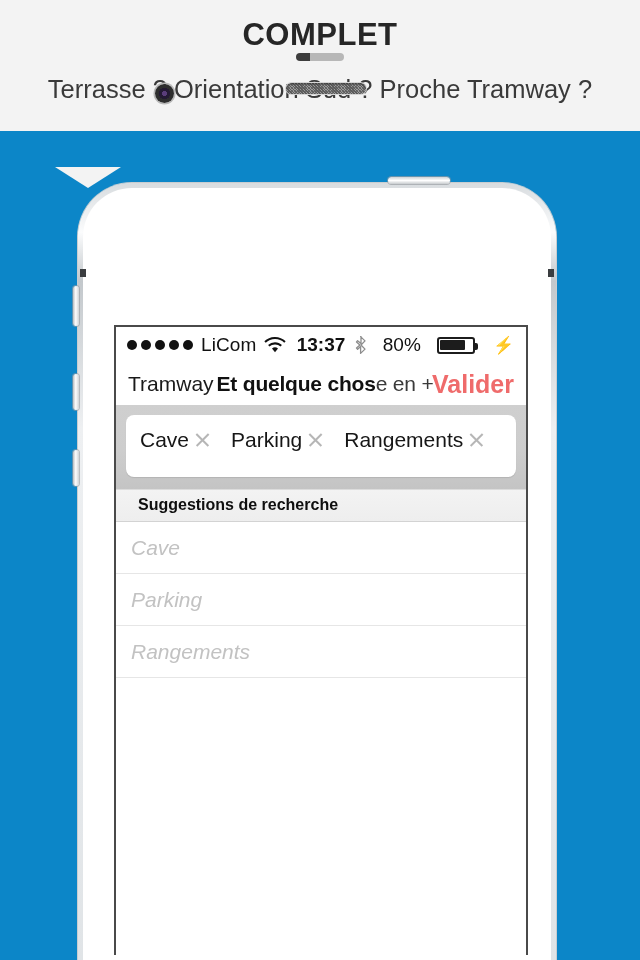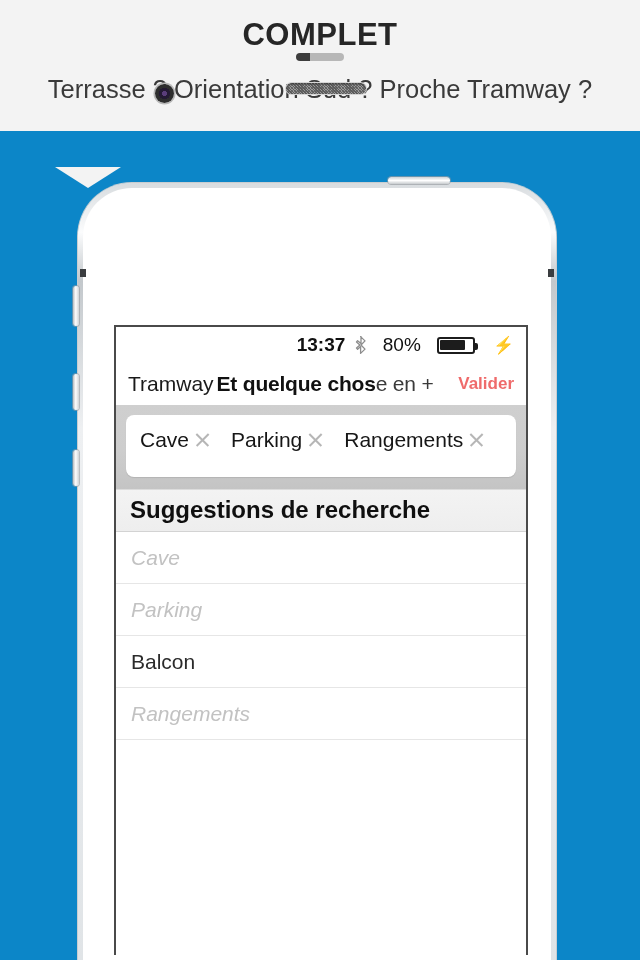--- a/index.html
+++ b/index.html
@@ -250,21 +250,21 @@
     text-align: center;
     font-size: 21px;
     font-weight: bold;
     color: #111;
     pointer-events: none;
     letter-spacing: -0.2px;
   }
   #nav-title .light { font-weight: normal; color: #3a3a3a; }
   #nav-validate {
     margin-left: auto;
-    font-size: 17px;
+    font-size: 25px;
     font-weight: bold;
     color: #ef6b6b;
     z-index: 2;
   }
 
   
   #tokenfield-wrap {
     background: linear-gradient(180deg,#cfcfcf 0%, #cdcdcd 55%, #c4c4c4 100%);
     padding: 10px 10px 12px 10px;
   }
@@ -301,22 +301,22 @@
     background: #b6b6b6;
   }
   .token-x::before { transform: rotate(45deg); }
   .token-x::after  { transform: rotate(-45deg); }
 
   
   #section-header {
     background: linear-gradient(180deg,#f3f3f3 0%, #eeeeee 100%);
     border-top: 1px solid #dcdcdc;
     border-bottom: 1px solid #d3d3d3;
-    padding: 6px 14px 7px 14px;
-    font-size: 24px;
+    padding: 6px 14px 7px 22px;
+    font-size: 16px;
     font-weight: bold;
     color: #0f0f0f;
   }
 
   
   #suggestions { background:#fff; }
   .sugg-row {
     height: 52px;
     display: flex;
     align-items: center;
@@ -368,20 +368,35 @@
   <div id="camera"></div>
 
   <div class="side-btn" id="btn-mute"></div>
   <div class="side-btn" id="btn-volup"></div>
   <div class="side-btn" id="btn-voldn"></div>
   <div id="btn-power"></div>
 
   <div id="screen">
 
     <div id="statusbar">
+      <div id="sb-left">
+        <div id="sig-dots">
+            <span class="sig-dot"></span>
+            <span class="sig-dot"></span>
+            <span class="sig-dot"></span>
+            <span class="sig-dot"></span>
+            <span class="sig-dot"></span>
+          </div>
+        <span id="carrier">LiCom</span>
+        <svg id="wifi" viewBox="0 0 24 18">
+          <path d="M12 17.2 8.6 12.9a5.6 5.6 0 0 1 6.8 0Z" fill="#111"></path>
+          <path d="M12 8.4c-2.4 0-4.6.9-6.2 2.4L4.2 9.1A11.2 11.2 0 0 1 12 5.9c3 0 5.8 1.2 7.8 3.2l-1.6 1.7A8.8 8.8 0 0 0 12 8.4Z" fill="#111"></path>
+          <path d="M12 2.3c-4 0-7.7 1.6-10.4 4.2L0 4.9A16.6 16.6 0 0 1 12 0c4.6 0 8.9 1.9 12 4.9l-1.6 1.6A14.6 14.6 0 0 0 12 2.3Z" fill="#111"></path>
+        </svg>
+      </div>
 
       <div id="sb-time">13:37</div>
 
       <div id="sb-right">
         <svg id="bt-icon" viewBox="0 0 12 18">
           <path d="M5.6 0.6 10 4.9 6 9l4 4.1-4.4 4.3V10.6L2.6 13.3 1.5 12.1 4.9 9 1.5 5.9l1.1-1.2L6 7.4V0.6Z" fill="none" stroke="#8d8d8d" stroke-width="1.3" stroke-linejoin="round"></path>
         </svg>
         <span id="batt-pct">80%</span>
         <div id="battery">
           <div id="batt-fill" style="width:80%"></div>
@@ -419,23 +434,20 @@
 
     <div id="section-header">Suggestions de recherche</div>
 
     <div id="suggestions">
       <div class="sugg-row used">
           <span>Cave</span>
         </div>
       <div class="sugg-row used">
           <span>Parking</span>
         </div>
-      <div class="sugg-row">
-          <span>Balcon</span>
-        </div>
       <div class="sugg-row used">
           <span>Rangements</span>
         </div>
       <div id="list-filler" style="height:320px"></div>
     </div>
 
   </div>
 </div>
 
 </body></html>

